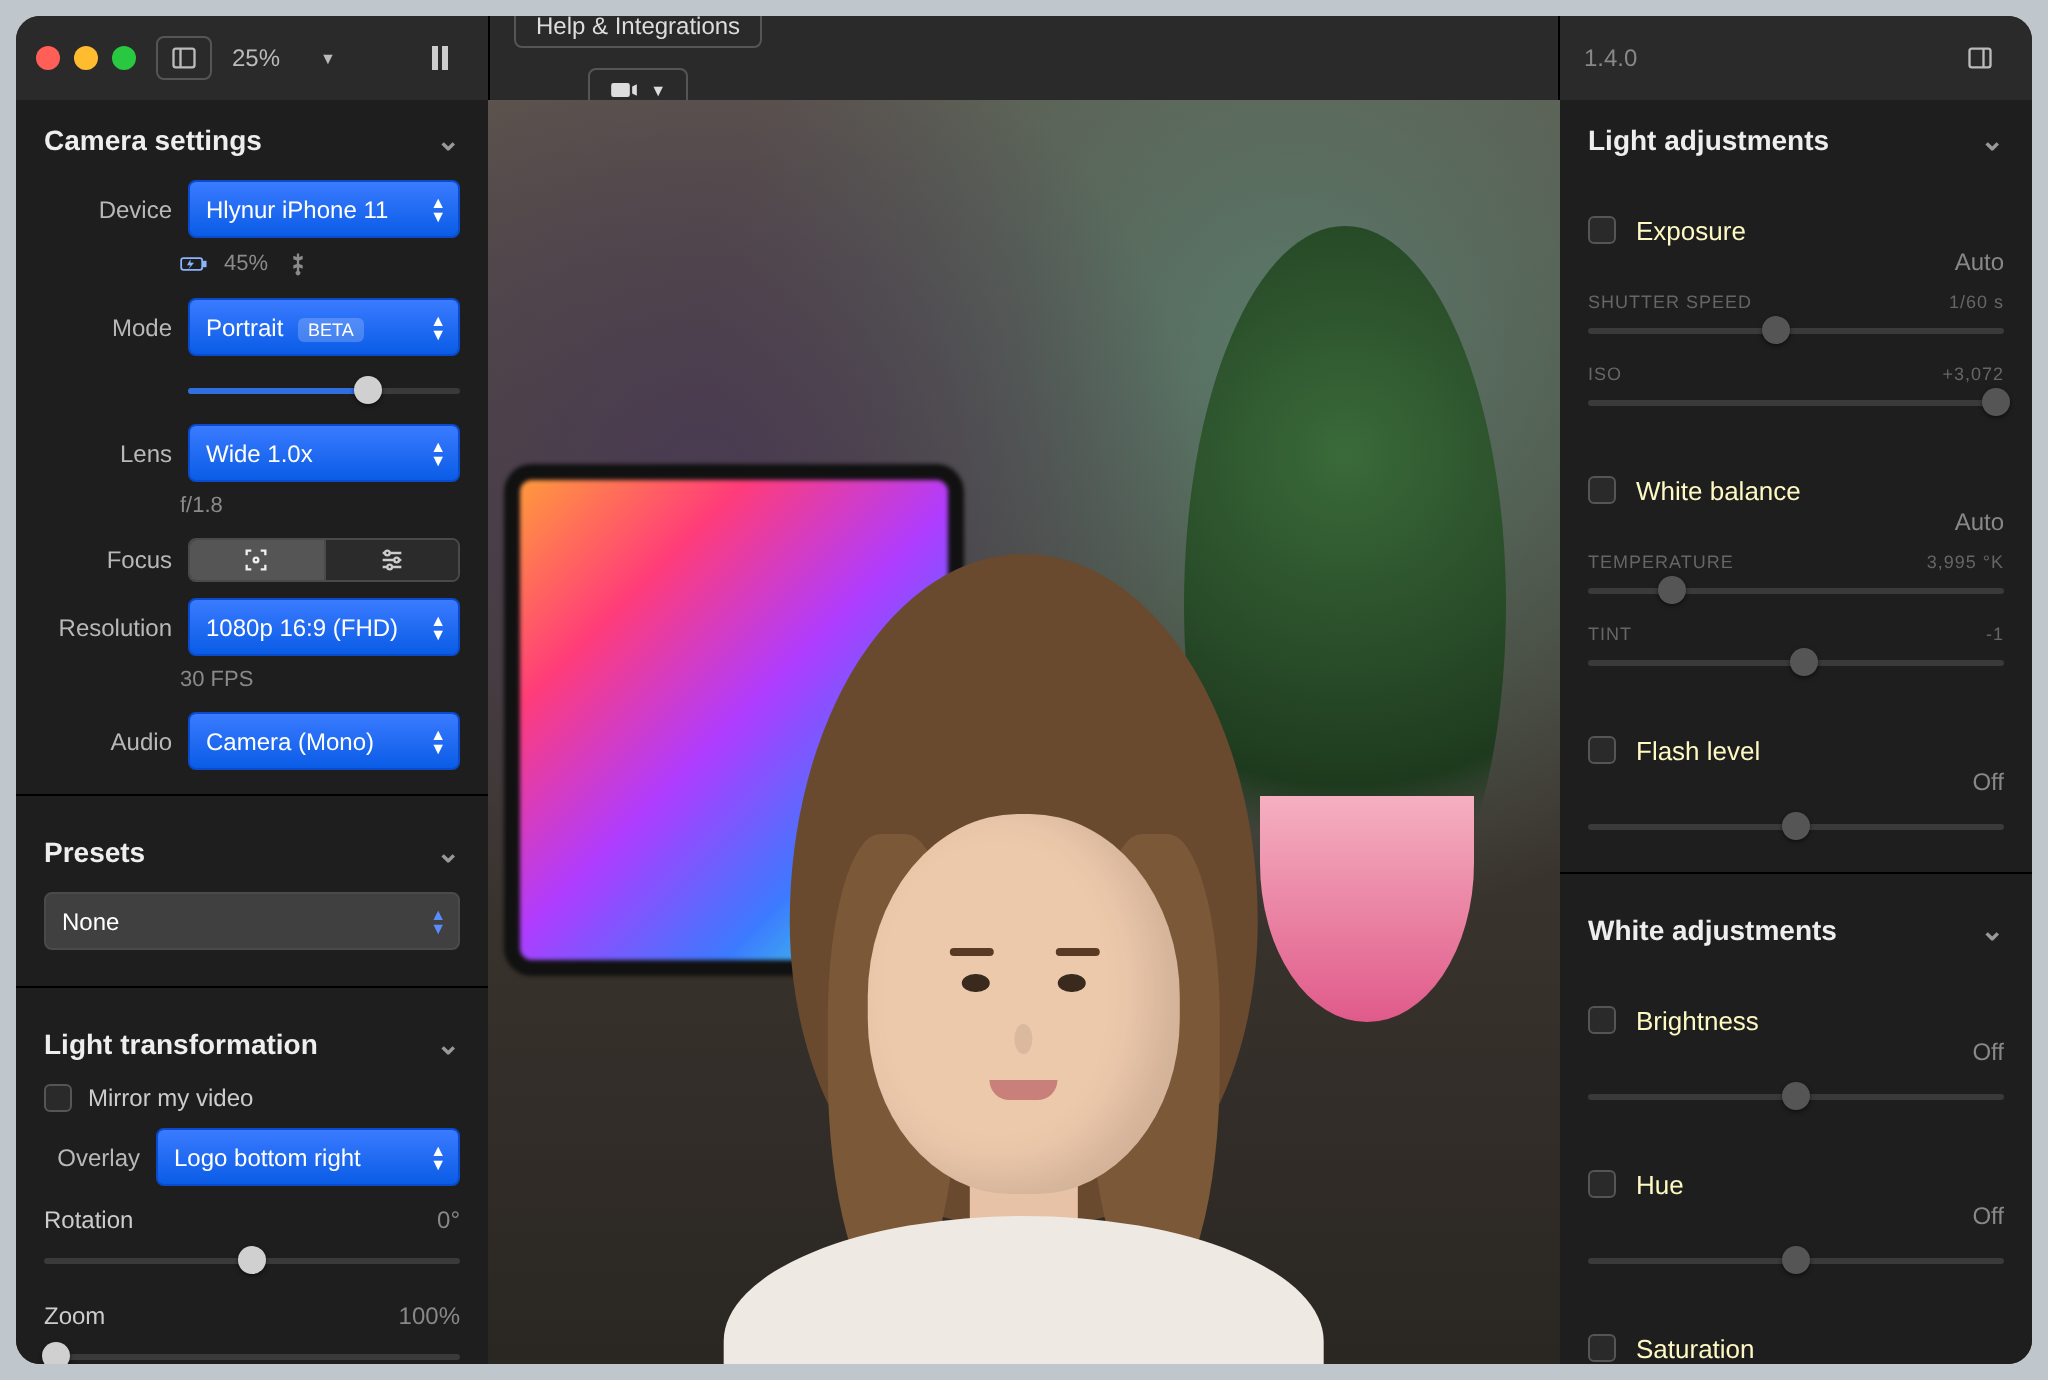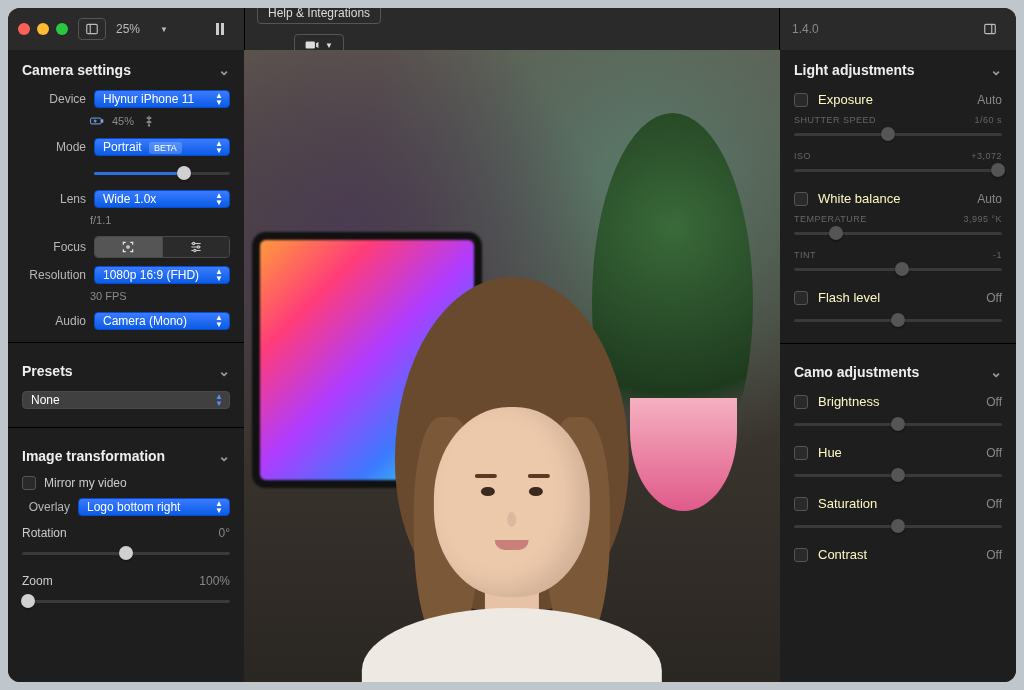--- a/index.html
+++ b/index.html
@@ -34,21 +34,21 @@
   .col { background:#1e1e1e; color:#ccc; overflow:hidden; }
   .left { grid-column:1; grid-row:2; padding: 0; }
   .center { grid-column:2; grid-row:2; position:relative; background:#000;}
   .right { grid-column:3; grid-row:2; }
   .section-head { display:flex; justify-content:space-between; align-items:center; padding:12px 14px 8px; font-weight:600; font-size:14px; color:#eee;}
   .chev { color:#999; }
   .row { display:flex; align-items:center; padding:4px 14px; gap:8px; font-size:12px;}
   .row .label { width:58px; text-align:right; color:#b8b8b8; flex-shrink:0;}
   .row.label-wide .label{width:64px;}
   .select {
-    flex:1; height:18px; background:#0a63ff; background:linear-gradient(#3a7bff,#0a5ce6);
+    flex:1; height:29px; background:#0a63ff; background:linear-gradient(#3a7bff,#0a5ce6);
     border-radius:4px; color:#fff; display:flex; align-items:center; justify-content:space-between;
     padding:0 6px 0 8px; font-size:12px; border:1px solid #0a4bcc;
   }
   .select .arrows{ font-size:8px; line-height:7px; display:flex;flex-direction:column;}
   .select.gray { background:#404040; border:1px solid #4a4a4a;}
   .subrow { padding: 2px 14px 6px 82px; font-size:11px; color:#8a8a8a; display:flex; align-items:center; gap:8px;}
   .badge { background:#333; border-radius:3px; padding:1px 5px; font-size:9px; color:#aaa; }
   .slider { position:relative; height:18px; flex:1; display:flex; align-items:center;}
   .slider .track { height:3px; width:100%; background:#3a3a3a; border-radius:2px; position:relative;}
   .slider .fill { position:absolute; left:0; top:0; bottom:0; background:#2f6fe0; border-radius:2px;}
@@ -57,21 +57,21 @@
   .seg { flex:1; display:flex; height:22px; border:1px solid #4a4a4a; border-radius:4px; overflow:hidden;}
   .seg .s { flex:1; display:flex;align-items:center;justify-content:center; background:#2b2b2b; color:#ccc;}
   .seg .s.active{ background:#555;}
   .seg .divider{width:1px;background:#4a4a4a;}
   hr.sep { border:none; border-top:1px solid #000; margin:8px 0;}
   .check { width:14px;height:14px;border:1px solid #555;border-radius:3px;background:#2a2a2a;flex-shrink:0;}
   .stack-row { padding:6px 14px; }
   .stack-row .head{display:flex;justify-content:space-between;font-size:12px;color:#ccc;margin-bottom:4px;}
   .toggle-row { display:flex; align-items:center; padding:6px 14px; gap:10px; font-size:13px;}
   .toggle-row .lbl{flex:1;color:#fef9c3;}
-  .toggle-row .val{color:#888;font-size:12px;}
+  .toggle-row .val{color:#888;font-size:12px;margin-top:32px;}
   .mini-label { font-size:9px; letter-spacing:.5px; color:#666; padding:2px 14px 0; display:flex;justify-content:space-between;}
   .mini-slider { padding:0 14px 6px; }
   
   .video { position:absolute; inset:0; }
   .video .bg { position:absolute; inset:0; background:
     radial-gradient(circle at 20% 30%, #4a3b52 0%, transparent 40%),
     radial-gradient(circle at 75% 20%, #5a7a6a 0%, transparent 45%),
     linear-gradient(180deg,#5e564d 0%, #3a342e 60%, #2a2622 100%);
   }
   .video .monitor{
@@ -228,21 +228,21 @@
     <div class="row label-wide">
       <span class="label">Lens</span>
       <div class="select">
         <span>Wide 1.0x</span>
         <span class="arrows">
             <span>▲</span>
             <span>▼</span>
           </span>
       </div>
     </div>
-    <div class="subrow">f/1.1</div>
+    <div class="subrow">f/1.8</div>
 
     <div class="row label-wide">
       <span class="label">Focus</span>
       <div class="seg">
         <div class="s active">
           <svg class="icon-svg" viewBox="0 0 24 24" fill="none" stroke="#eee" stroke-width="2">
               <path d="M4 8V4h4M20 8V4h-4M4 16v4h4M20 16v4h-4"></path>
               <circle cx="12" cy="12" r="2"></circle>
             </svg>
         </div>
@@ -295,21 +295,21 @@
         <span class="arrows" style="color:#5a8cff">
             <span>▲</span>
             <span>▼</span>
           </span>
       </div>
     </div>
 
     <hr class="sep">
 
     <div class="section-head">
-      <span>Image transformation</span>
+      <span>Light transformation</span>
       <span class="chev">⌄</span>
     </div>
     <div class="row">
       <div class="check"></div>
       <span>Mirror my video</span>
     </div>
     <div class="row">
       <span class="label" style="width:48px">Overlay</span>
       <div class="select">
         <span>Logo bottom right</span>
@@ -431,21 +431,21 @@
     <div class="mini-slider">
         <div class="slider">
           <div class="track"></div>
           <div class="thumb" style="left:50%;background:#555"></div>
         </div>
       </div>
 
     <hr class="sep">
 
     <div class="section-head">
-      <span>Camo adjustments</span>
+      <span>White adjustments</span>
       <span class="chev">⌄</span>
     </div>
 
     <div class="toggle-row">
       <div class="check"></div>
       <span class="lbl">Brightness</span>
       <span class="val">Off</span>
     </div>
     <div class="mini-slider">
         <div class="slider">

